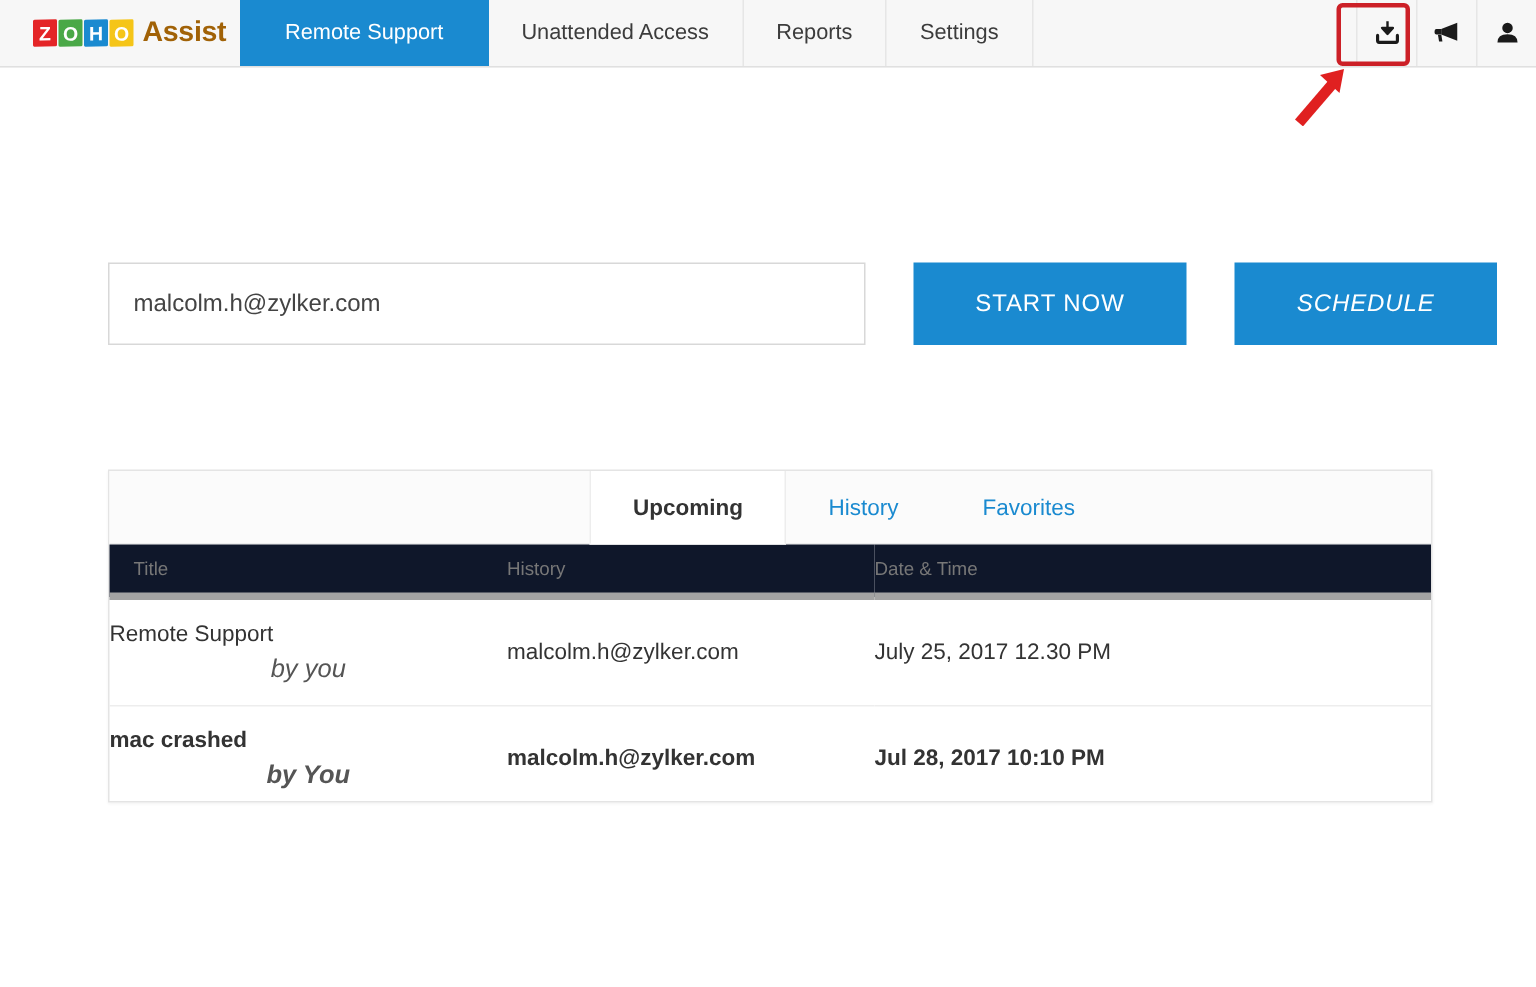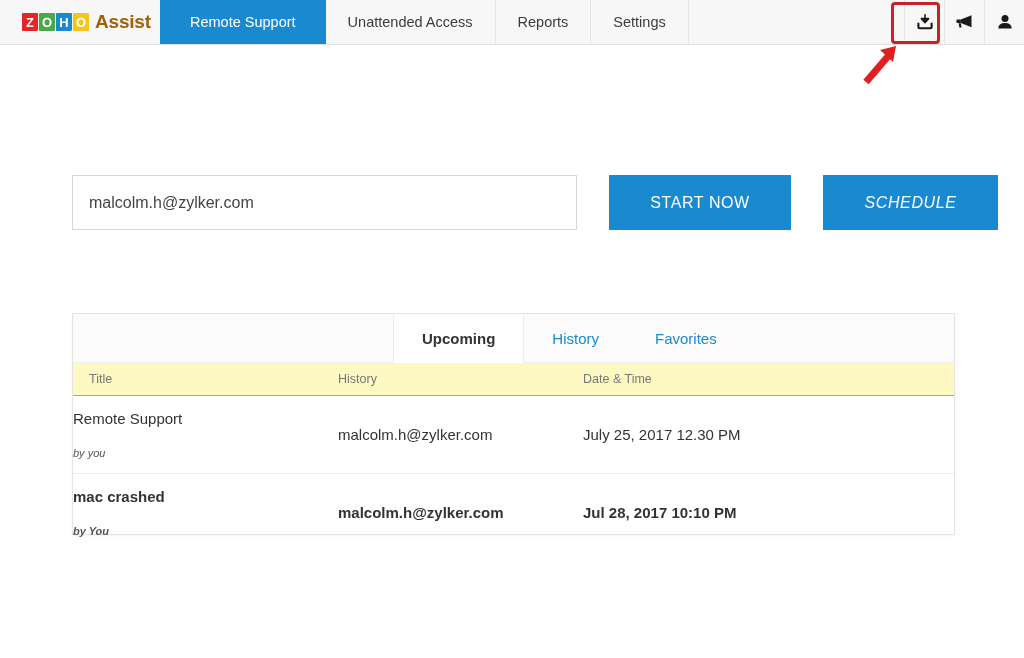--- a/index.html
+++ b/index.html
@@ -123,37 +123,37 @@
     color: #1a8ad0; background: transparent;
   }
   .tab.active {
     color: #333333; font-weight: bold; background: #ffffff;
     border-left: 1px solid #ededed; border-right: 1px solid #ededed;
     margin-bottom: -1px; border-bottom: 1px solid #ffffff;
   }
 
   table.sessions { width: 100%; border-collapse: collapse; table-layout: fixed; }
   table.sessions thead th {
-    background: #fef9c3;
+    background: #0f172a;
     font-size: 12.5px; font-weight: normal; color: #777777;
     text-align: left; padding: 9px 0 9px 0;
-    border-bottom: 1px solid #a3a3a3;
+    border-bottom: 5px solid #a3a3a3;
   }
   table.sessions thead th.c-title    { width: 265px; padding-left: 16px; }
   table.sessions thead th.c-customer { width: 245px; }
   table.sessions thead th.c-date     { width: auto; }
   table.sessions tbody td {
     padding: 14px 0; vertical-align: middle;
     border-bottom: 1px solid #ededed;
     font-size: 15px; color: #333333;
   }
   table.sessions tbody tr:last-child td { border-bottom: none; }
   td.c-title { padding-left: 16px; }
   .sess-title { font-size: 15px; color: #333; line-height: 1.25; }
-  .sess-by { font-size: 11px; font-style: italic; color: #555; margin-top: 18px; }
+  .sess-by { font-size: 17px; font-style: italic; color: #555; margin-top: 3px; text-align: center; }
   tr.bold .sess-title, tr.bold .sess-by, tr.bold td { font-weight: bold; }
   .cust, .dt { font-size: 15px; color: #333; }
 </style>
 </head>
 <body>
 
 <div class="page">
 
   <div class="topbar">
 

